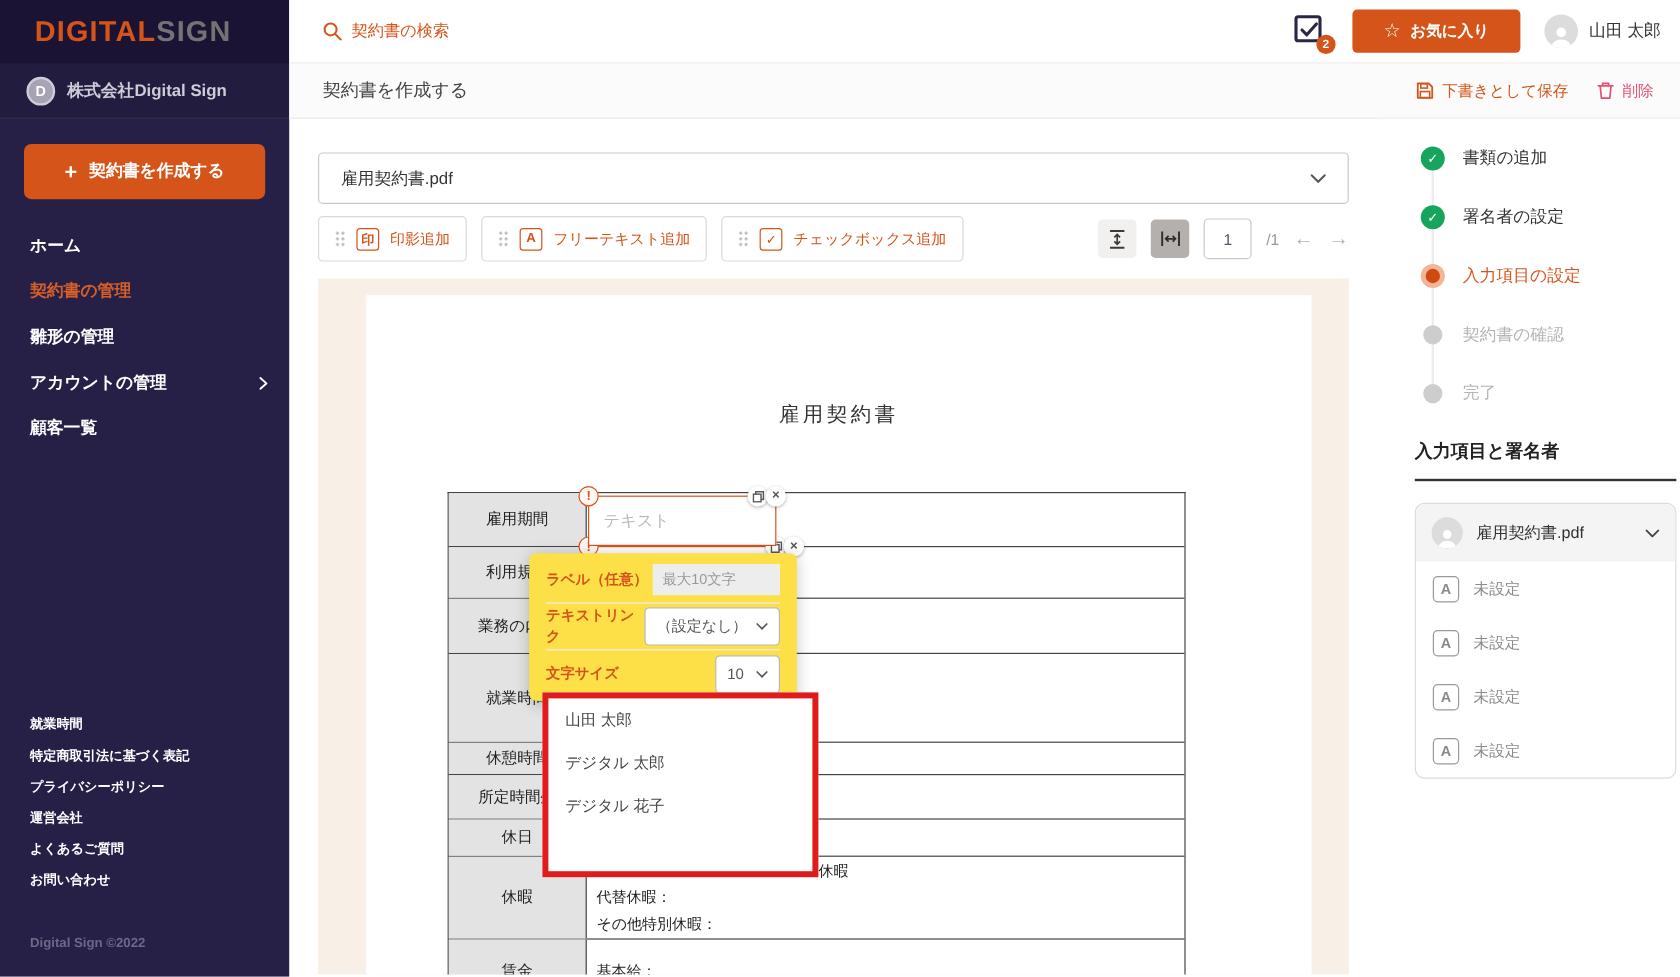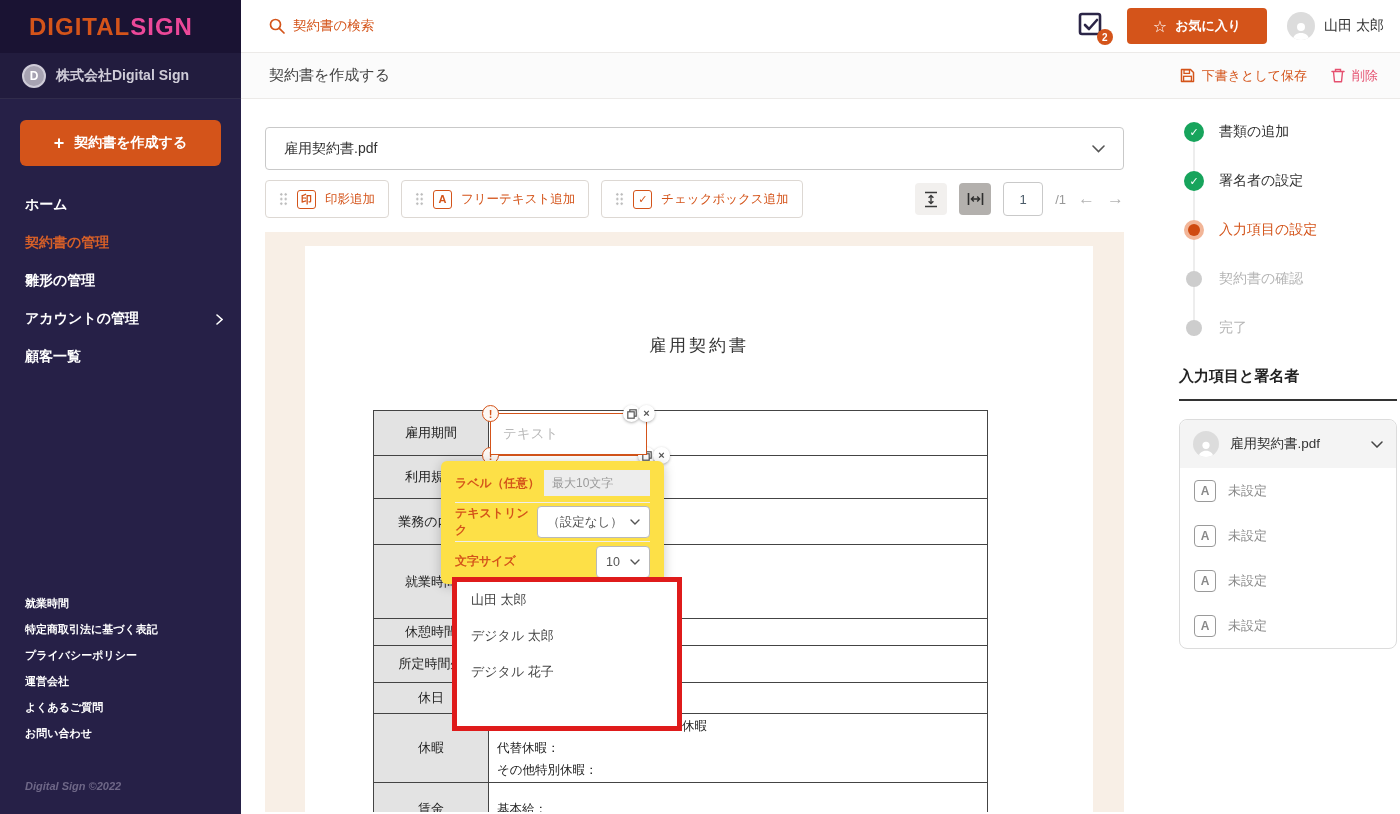--- a/index.html
+++ b/index.html
@@ -5,38 +5,38 @@
   * { margin:0; padding:0; box-sizing:border-box; }
   html,body { width:1400px; height:814px; overflow:hidden; }
   body { font-family:"Liberation Sans","DejaVu Sans",sans-serif; background:#fff; color:#333; }
   .app { display:flex; width:1400px; height:814px; }
 
   
   .sidebar { width:241px; background:var(--navy,#262047); display:flex; flex-direction:column; flex-shrink:0; }
   .logo-strip { height:53px; background:var(--navy_dark,#1a1333); display:flex; align-items:center; padding-left:29px;
     font-size:24px; font-weight:bold; letter-spacing:1px; cursor:pointer; }
   .logo-orange { color:var(--accent,#d4541a); }
-  .logo-white { color:#ec4899; }
+  .logo-white { color:#737373; }
   .company-row { height:46px; display:flex; align-items:center; gap:10px; padding-left:22px;
     background:#221c3e; border-bottom:1px solid rgba(255,255,255,0.07); cursor:pointer; }
   .company-avatar { width:24px; height:24px; border-radius:50%; background:#a7a3b2; border:2px solid #cfccd8;
     color:#fff; font-size:12px; font-weight:bold; display:flex; align-items:center; justify-content:center; }
   .company-name { color:#cfccd8; font-size:14px; font-weight:bold; }
   .create-btn { margin:21px 20px 6px 20px; height:46px; background:var(--accent,#d4541a); color:#fff; border:none;
     border-radius:6px; font-size:14px; font-weight:bold; display:flex; align-items:center; justify-content:center; gap:10px;
     cursor:pointer; font-family:inherit; }
   .create-btn .plus { font-size:18px; font-weight:bold; }
   .nav { margin-top:14px; }
   .nav-item { display:flex; align-items:center; justify-content:space-between; padding:10px 18px 10px 25px;
     color:#fff; font-size:14px; font-weight:bold; cursor:pointer; }
   .nav-item.active { color:var(--accent-light,#d65f28); }
   .nav-chev { color:#fff; font-size:12px; }
   .side-footer { margin-top:auto; padding:0 0 0 25px; }
   .side-link { display:block; color:#fff; font-size:11px; font-weight:bold; margin-bottom:11px; cursor:pointer; }
-  .copyright { color:#6e6787; font-size:11px; font-weight:bold; padding:28px 0 22px 25px;font-style:italic; }
+  .copyright { color:#6e6787; font-size:11px; font-weight:bold; padding:28px 0 22px 25px; }
 
   
   .main { flex:1; display:flex; flex-direction:column; min-width:0; }
   .topbar { height:53px; background:#fff; border-bottom:1px solid #eceae8; display:flex; align-items:center;
     padding:0 16px 0 28px; }
   .search { display:flex; align-items:center; gap:8px; color:var(--accent,#d4541a); font-size:13.5px; cursor:pointer; }
   .topbar-right { margin-left:auto; display:flex; align-items:center; gap:20px; }
   .task-wrap { position:relative; width:30px; height:30px; cursor:pointer; }
   .task-badge { position:absolute; right:-6px; bottom:-4px; width:16px; height:16px; background:var(--accent,#d4541a);
     color:#fff; font-size:10px; font-weight:bold; border-radius:50%; display:flex; align-items:center; justify-content:center; }

